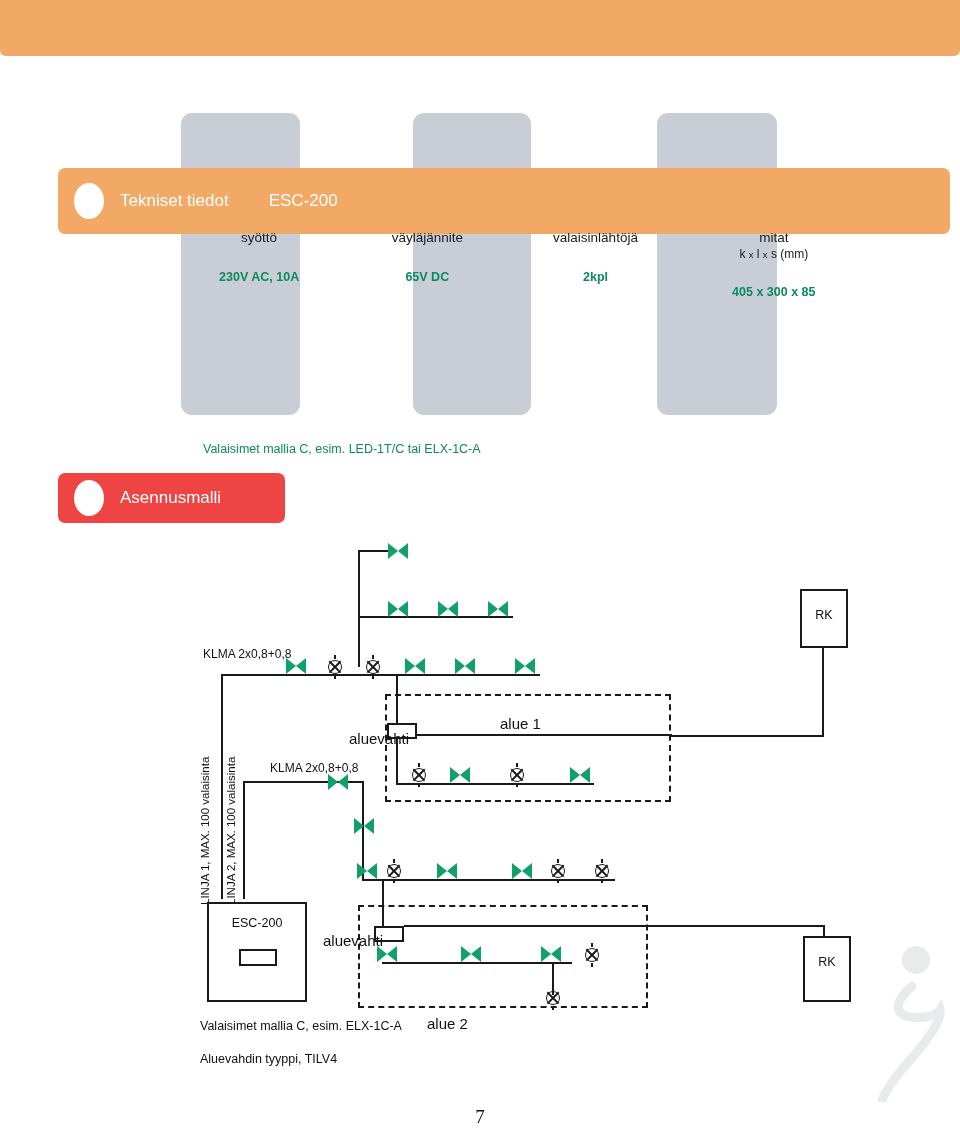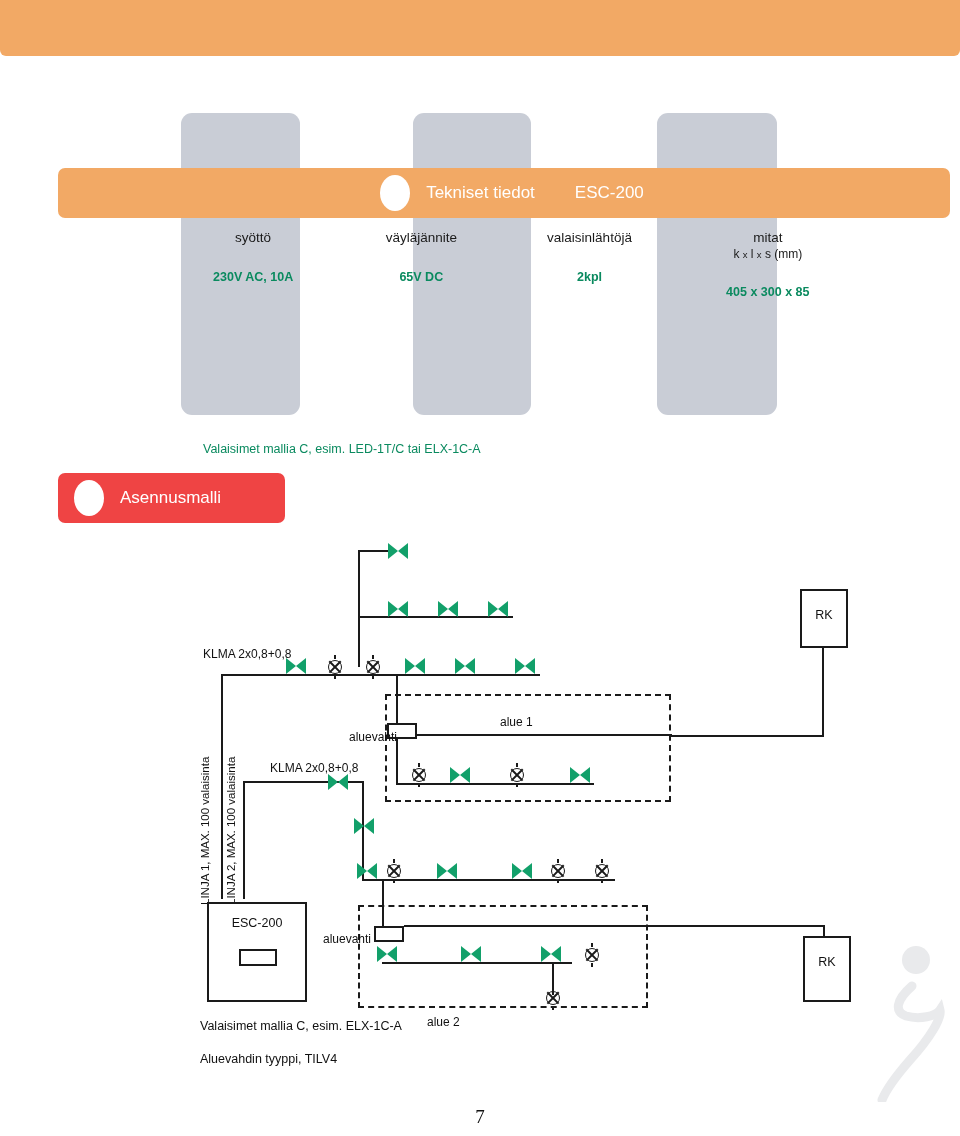--- a/index.html
+++ b/index.html
@@ -62,21 +62,21 @@
   }
   .pill-sublabel {
     font-size: 17px;
     margin-left: 40px;
     white-space: nowrap;
   }
 
   
   .spec-table {
     position: absolute;
-    left: 169px;
+    left: 175px;
     top: 230px;
     width: 693px;
     display: flex;
     justify-content: space-between;
   }
   .spec-col {
     flex: 1 1 0;
     text-align: center;
   }
   .spec-col.wide { flex: 1.12 1 0; }
@@ -129,21 +129,21 @@
     color: #111111;
   }
 
   .zone {
     position: absolute;
     border: 2px dashed #1a1a1a;
     box-sizing: border-box;
   }
   .zone-label {
     position: absolute;
-    font-size: 12px;
+    font-size: 15px;
     color: #111111;
     white-space: nowrap;
   }
 
   
   .lum {
     position: absolute;
     width: 20px;
     height: 16px;
   }
@@ -243,21 +243,21 @@
 <body>
 
 <div id="page">
 
   <div class="top-banner"></div>
 
   <div class="col-bar" style="left:181px; top:113px; width:119px; height:302px;"></div>
   <div class="col-bar" style="left:413px; top:113px; width:118px; height:302px;"></div>
   <div class="col-bar" style="left:657px; top:113px; width:120px; height:302px;"></div>
 
-  <div class="pill pill-orange" style="left:58px; top:168px; width:892px; height:50px;justify-content:center;">
+  <div class="pill pill-orange" style="left:58px; top:168px; width:892px; height:66px;">
     <span class="pill-dot"></span>
     <span class="pill-label">Tekniset tiedot</span>
     <span class="pill-sublabel">ESC-200</span>
   </div>
 
   <div class="spec-table">
 
     <div class="spec-col">
       <div class="spec-head">syöttö</div>
       <div class="spec-val">230V AC, 10A</div>

